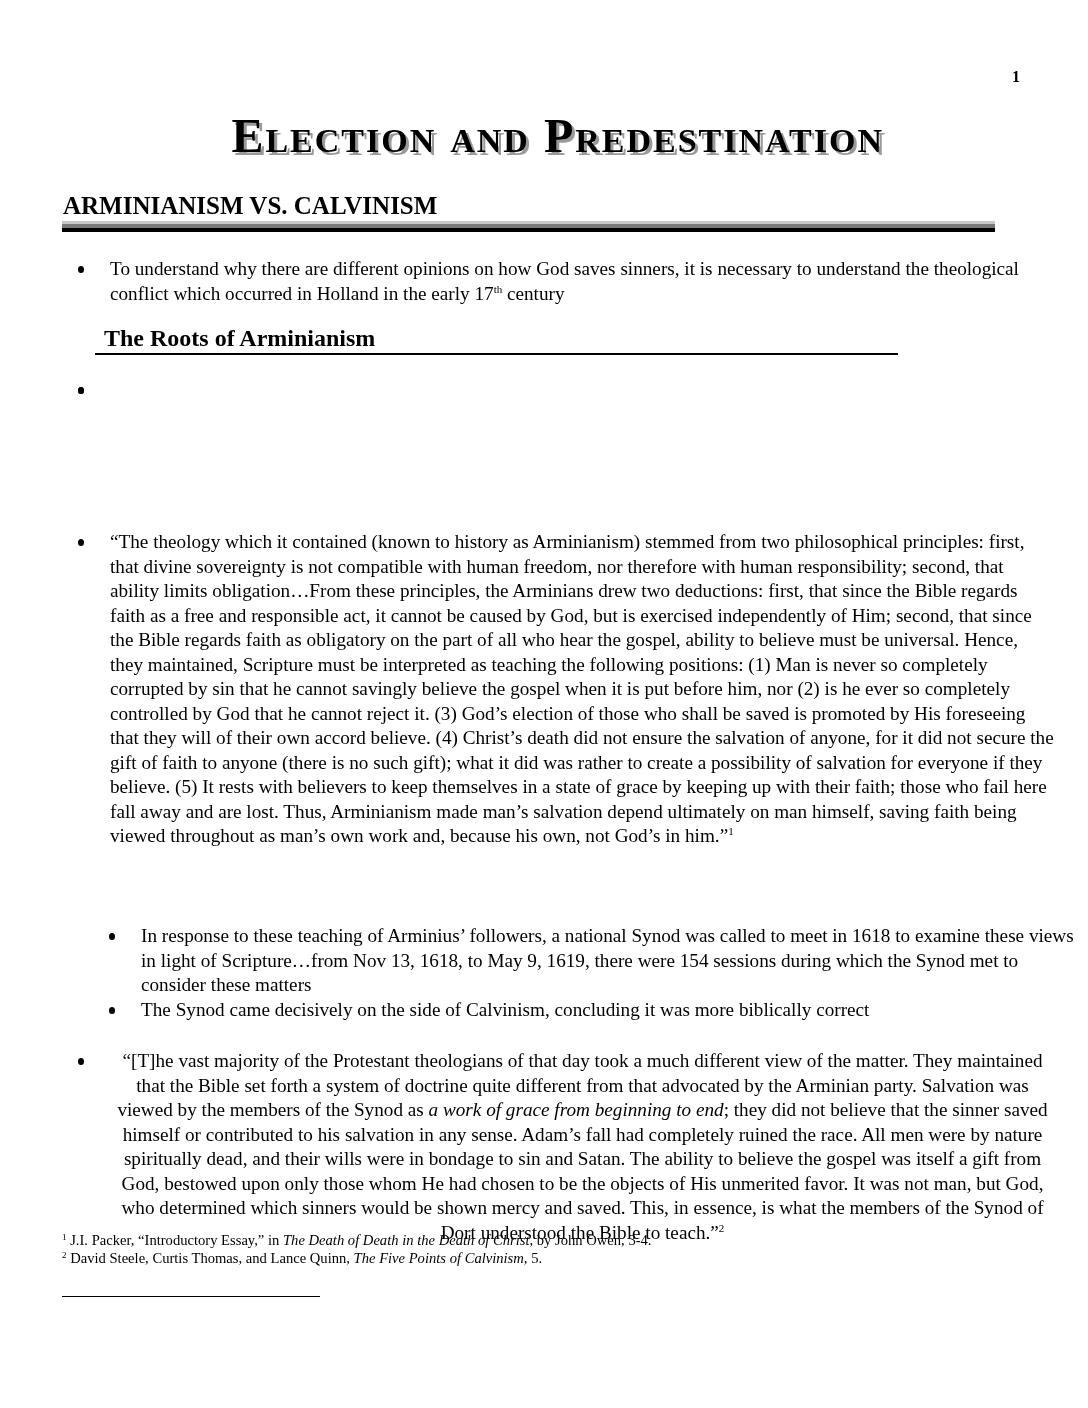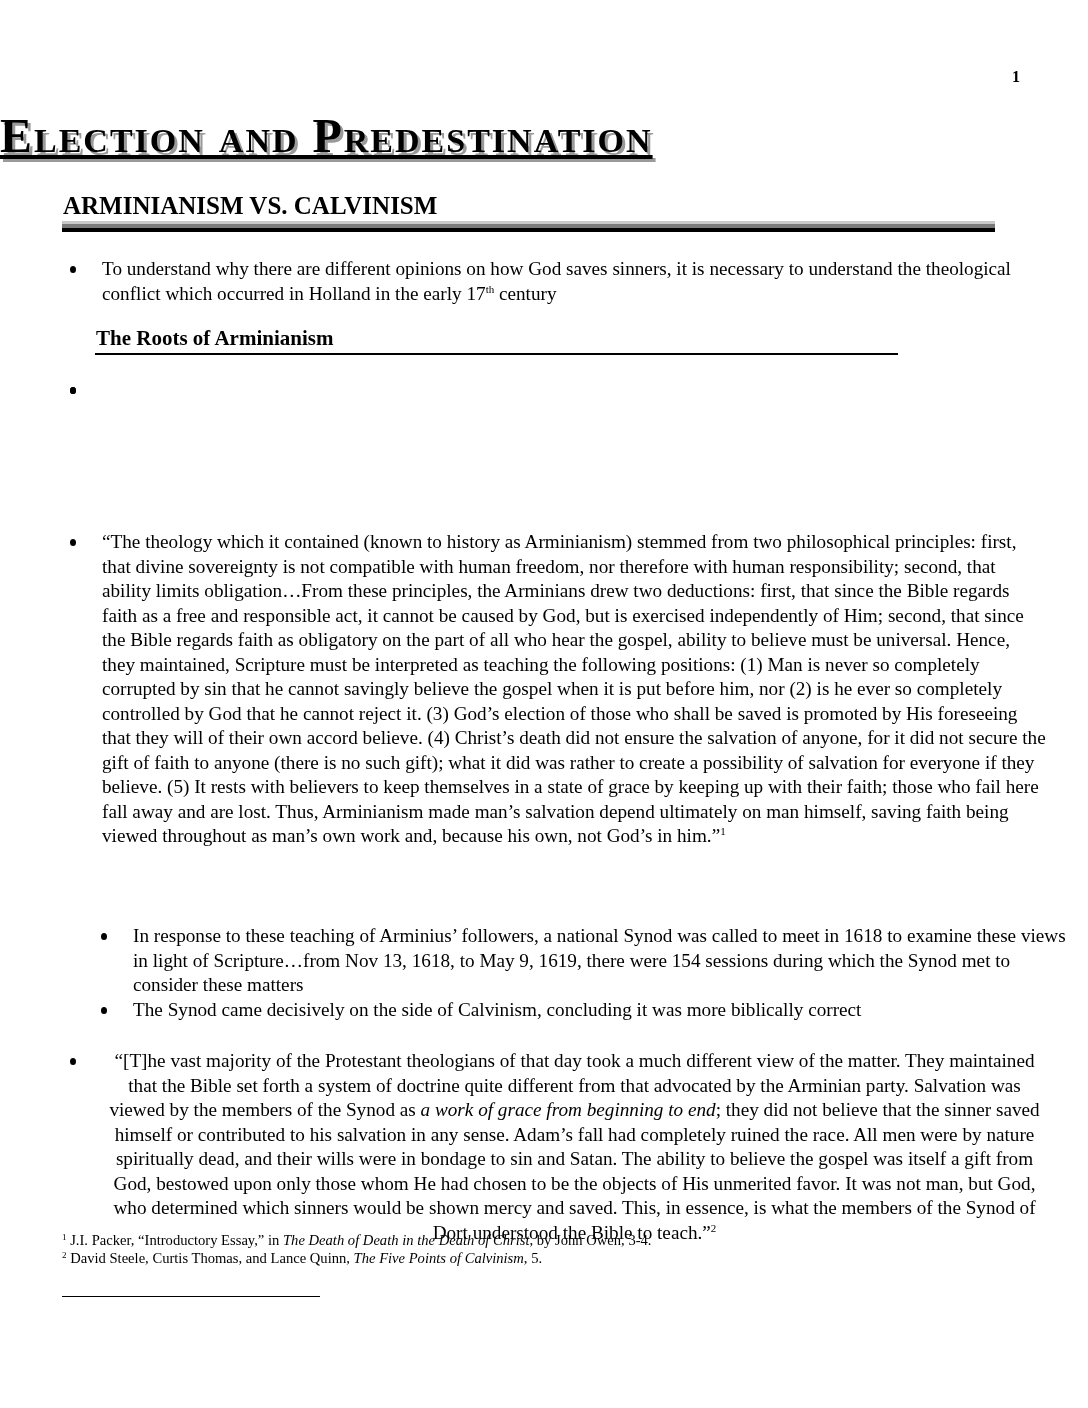--- a/index.html
+++ b/index.html
@@ -7,47 +7,46 @@
     width: 1088px; height: 1408px; position: relative; overflow: hidden;
     font-family: "Liberation Serif", "DejaVu Serif", serif;
     color: #000;
   }
   .page-num {
     position: absolute; top: 68px; left: 1012px;
     font-size: 16px; font-weight: bold;
   }
   .title {
     position: absolute; top: 104px; left: 0; width: 884px;
-    text-align: left; font-weight: bold;
+    text-align: right; font-weight: bold;
     font-size: 48px; letter-spacing: 2px;
     font-variant: small-caps;
     text-shadow: 3px 3px 0 #9a9a9a;
     line-height: 64px;
-    text-decoration: underline;
   }
   .section-head {
     position: absolute; top: 193px; left: 63px;
     font-size: 25px; font-weight: bold; line-height: 26px;
   }
   .rule {
     position: absolute; top: 221px; left: 62px; width: 933px; height: 11px;
   }
   .rule .s1 { height: 3px; background: #c8c8c8; }
   .rule .s2 { height: 4px; background: #7a7a7a; }
   .rule .s3 { height: 4px; background: #000; }
 
-  .block { position: absolute; left: 6px; width: 968px; }
+  .block { position: absolute; left: 14px; width: 968px; }
   .item { position: relative; padding-left: 96px; width: 945px; font-size: 19.2px; line-height: 24.5px; }
   .item .bullet {
     position: absolute; left: 64px; top: 9px; width: 6px; height: 7px;
     border-radius: 50%; background: #000;
   }
   .sub-head {
-    position: absolute; top: 325px; left: 96px;
-    font-size: 21px; font-weight: bold; line-height: 26px;
+    position: absolute; top: 325px; left: 104px;
+    font-size: 24px; font-weight: bold; line-height: 26px;
   }
   .sub-rule {
     position: absolute; top: 353px; left: 95px; width: 803px; height: 2px; background: #000;
   }
   sup { font-size: 11px; line-height: 0; vertical-align: 7px; }
   .fn-rule { position: absolute; top: 1296px; left: 62px; width: 258px; height: 1px; background: #000; }
   .footnotes { position: absolute; top: 1231px; left: 62px; font-size: 14.6px; line-height: 18px; }
   .footnotes sup { font-size: 9px; vertical-align: 5px; }
   i { font-style: italic; }
 </style>

